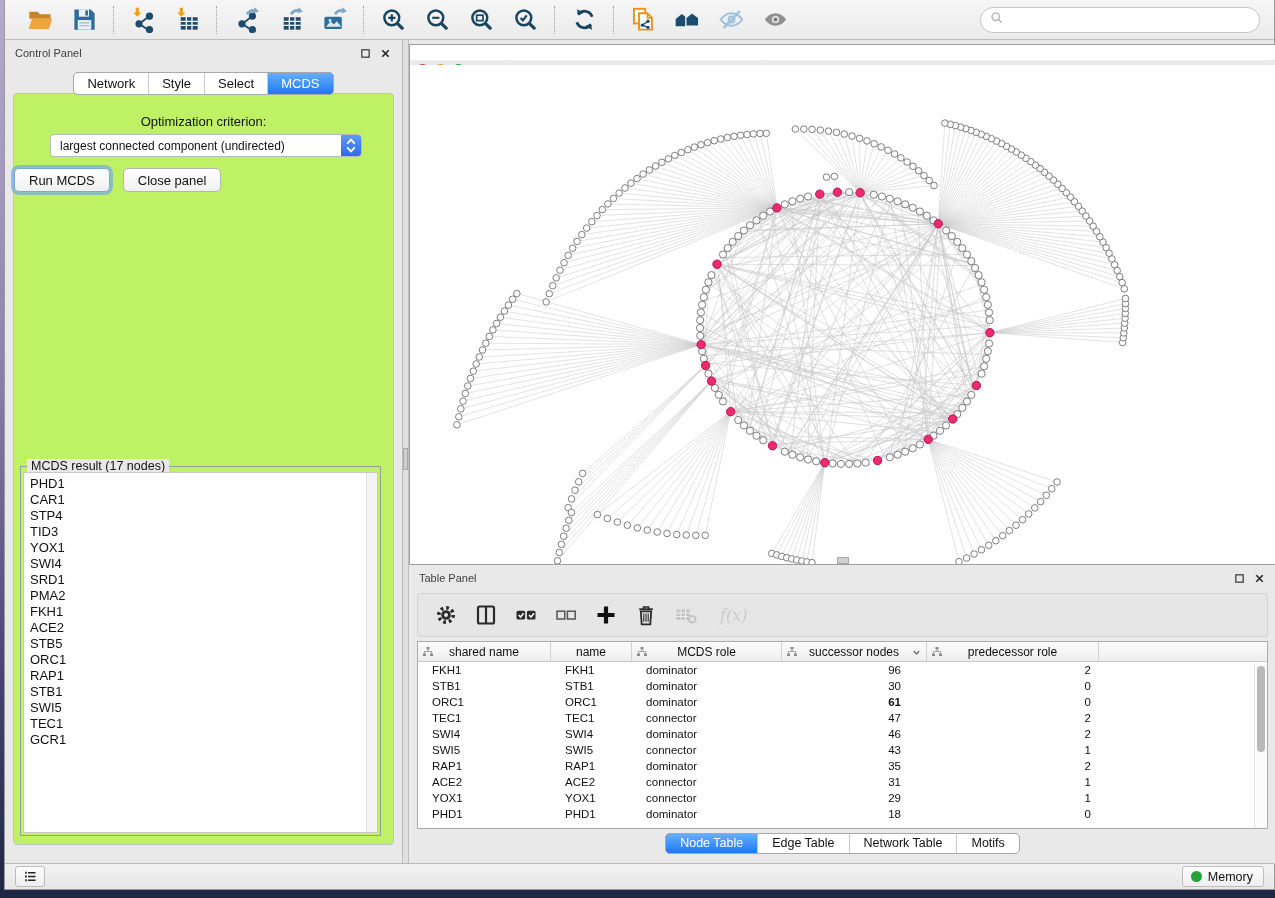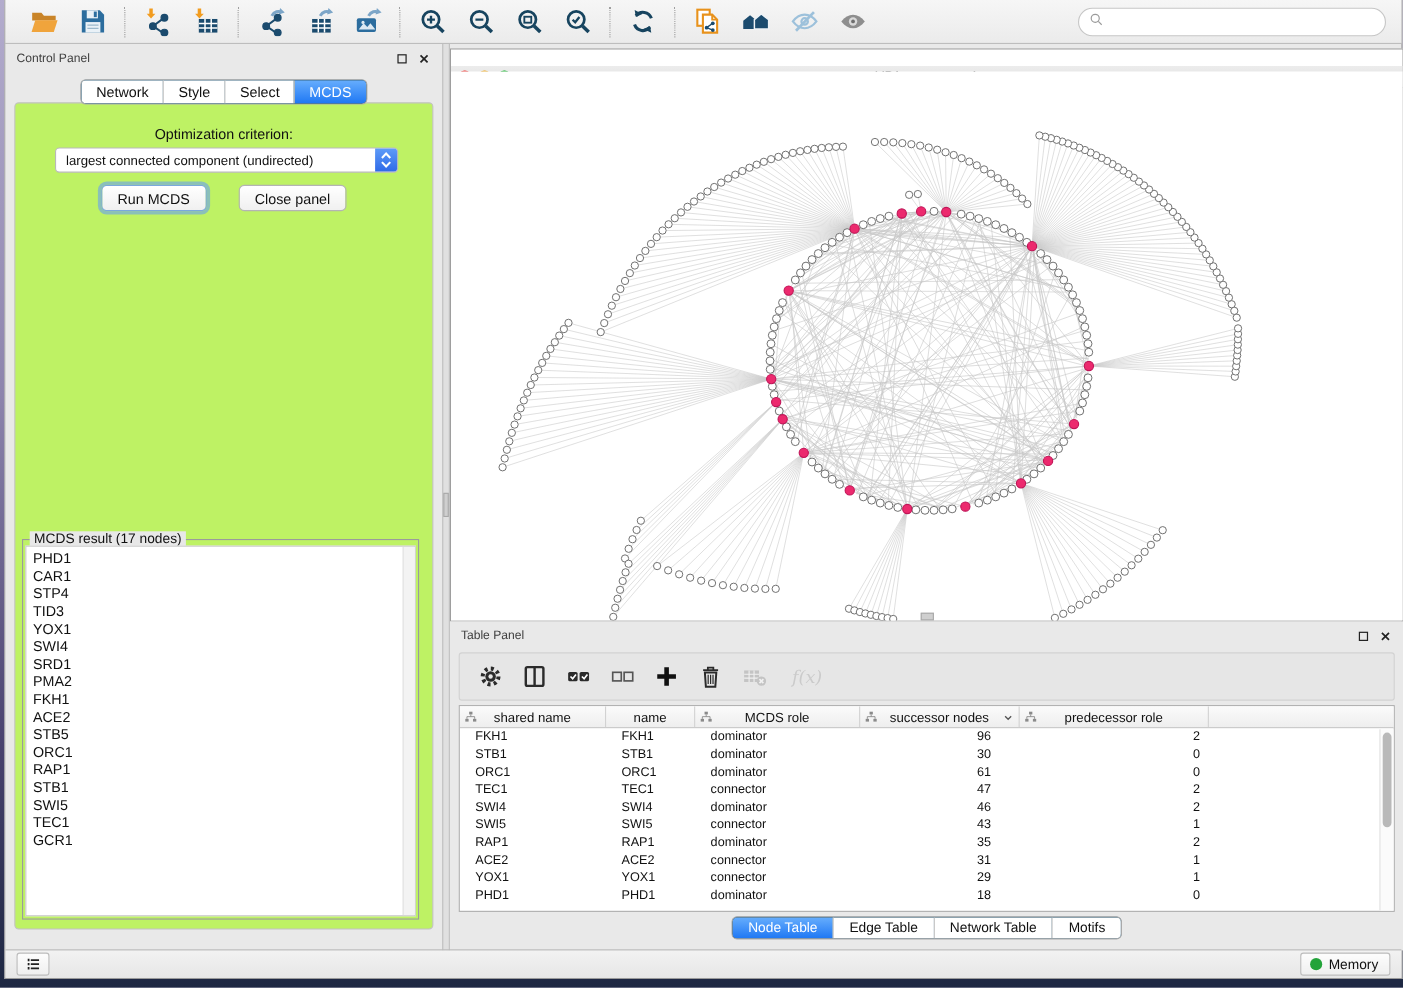--- a/index.html
+++ b/index.html
@@ -42,27 +42,27 @@
 
   #cp-content { position:absolute; left:8px; right:8px; top:53px; bottom:19px;
                 border:1px solid #c2c2c2; border-radius:4px; background:#bef264; }
   #opt-label { position:absolute; top:20px; width:100%; text-align:center; font-size:13px; color:#111; }
   #opt-select { position:absolute; left:36px; top:40px; width:312px; height:23px; background:#fff;
                 border:1px solid #b9b9b9; border-radius:4px; display:flex; align-items:center; }
   #opt-select .val { flex:1; font-size:12px; padding-left:9px; color:#111; white-space:nowrap; }
   #opt-stepper { width:20px; height:21px; border-radius:0 3px 3px 0;
                  background:linear-gradient(#5e9bf8,#2f6ae8); position:relative; }
   #opt-stepper svg { position:absolute; left:3px; top:2px; width:14px; height:17px; }
-  #cp-buttons { position:absolute; top:74px; width:100%; display:flex; justify-content:center; gap:29px; }
+  #cp-buttons { position:absolute; top:74px; width:100%; display:flex; justify-content:flex-start; gap:13px; }
   .mac-btn { height:24px; padding:0 14px; font-size:13px; color:#111;
              background:linear-gradient(#ffffff,#f0f0f0); border:1px solid #b4b4b4; border-radius:5px; }
   .mac-btn.focused { box-shadow:0 0 0 3px rgba(111,164,231,.65); border-color:#7aa8dd; }
 
   #mcds-group { position:absolute; left:6px; right:12px; top:372px; bottom:8px;
-                border:1px solid #9b9b9b;margin-top:24px; }
+                border:1px solid #9b9b9b; }
   #mcds-legend { position:absolute; top:-8px; left:6px; background:#e8e8e8; padding:0 4px;
                  font-size:12.5px; color:#111; }
   #mcds-list { position:absolute; left:2px; right:2px; top:5px; bottom:2px; background:#fff;
                border:1px solid #c8c8c8; overflow:hidden; }
   #mcds-list ul { list-style:none; padding:3px 0 0 6px; }
   #mcds-list li { font-size:13px; line-height:16px; color:#111; }
   #mcds-scroll { position:absolute; right:0; top:0; bottom:0; width:11px; background:#f3f3f3;
                  border-left:1px solid #e0e0e0; }
 
   
@@ -1243,21 +1243,21 @@
             <div class="tcell" style="width: 133px; text-align: left; padding: 0px 0px 0px 14px;">STB1</div>
             <div class="tcell" style="width: 81px; text-align: left; padding: 0px 0px 0px 14px;">STB1</div>
             <div class="tcell" style="width: 150px; text-align: left; padding: 0px 0px 0px 14px;">dominator</div>
             <div class="tcell" style="width: 145px; text-align: right; padding: 0px 26px 0px 0px;">30</div>
             <div class="tcell" style="width: 172px; text-align: right; padding: 0px 8px 0px 0px;">0</div>
           </div>
           <div class="trow">
             <div class="tcell" style="width: 133px; text-align: left; padding: 0px 0px 0px 14px;">ORC1</div>
             <div class="tcell" style="width: 81px; text-align: left; padding: 0px 0px 0px 14px;">ORC1</div>
             <div class="tcell" style="width: 150px; text-align: left; padding: 0px 0px 0px 14px;">dominator</div>
-            <div class="tcell" style="width: 145px; text-align: right; padding: 0px 26px 0px 0px;">61</div>
+            <div class="tcell" style="width: 145px; text-align: right; padding: 0px 26px 0px 0px; font-weight: bold;">61</div>
             <div class="tcell" style="width: 172px; text-align: right; padding: 0px 8px 0px 0px;">0</div>
           </div>
           <div class="trow">
             <div class="tcell" style="width: 133px; text-align: left; padding: 0px 0px 0px 14px;">TEC1</div>
             <div class="tcell" style="width: 81px; text-align: left; padding: 0px 0px 0px 14px;">TEC1</div>
             <div class="tcell" style="width: 150px; text-align: left; padding: 0px 0px 0px 14px;">connector</div>
             <div class="tcell" style="width: 145px; text-align: right; padding: 0px 26px 0px 0px;">47</div>
             <div class="tcell" style="width: 172px; text-align: right; padding: 0px 8px 0px 0px;">2</div>
           </div>
           <div class="trow">

